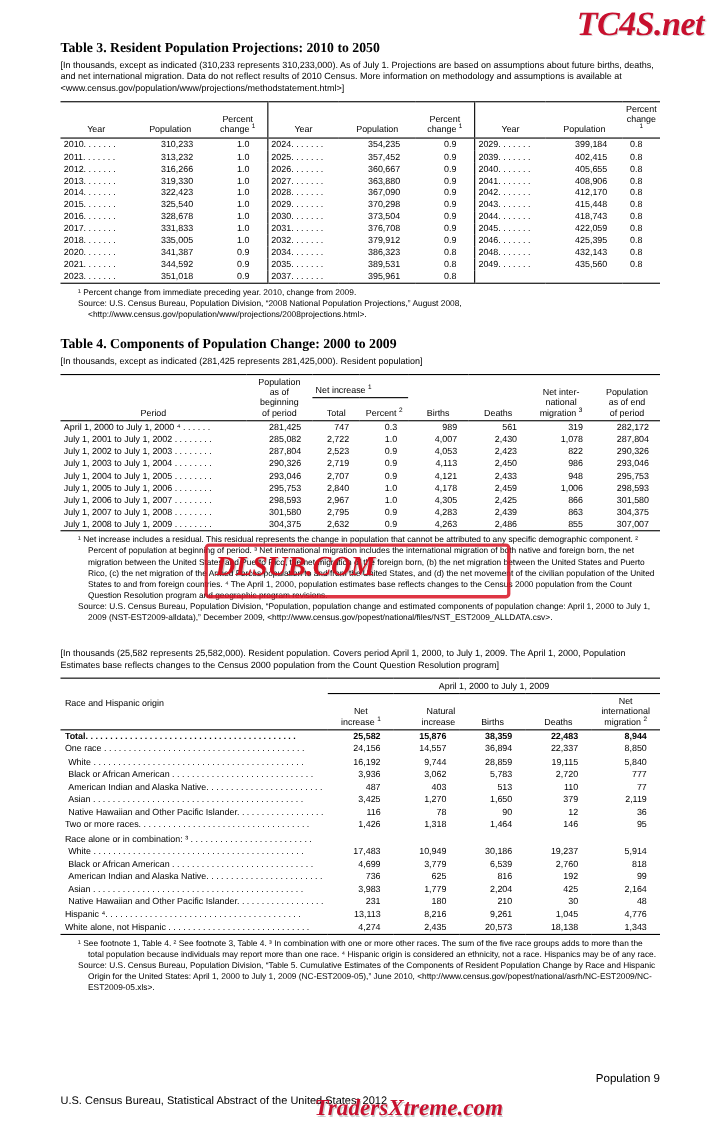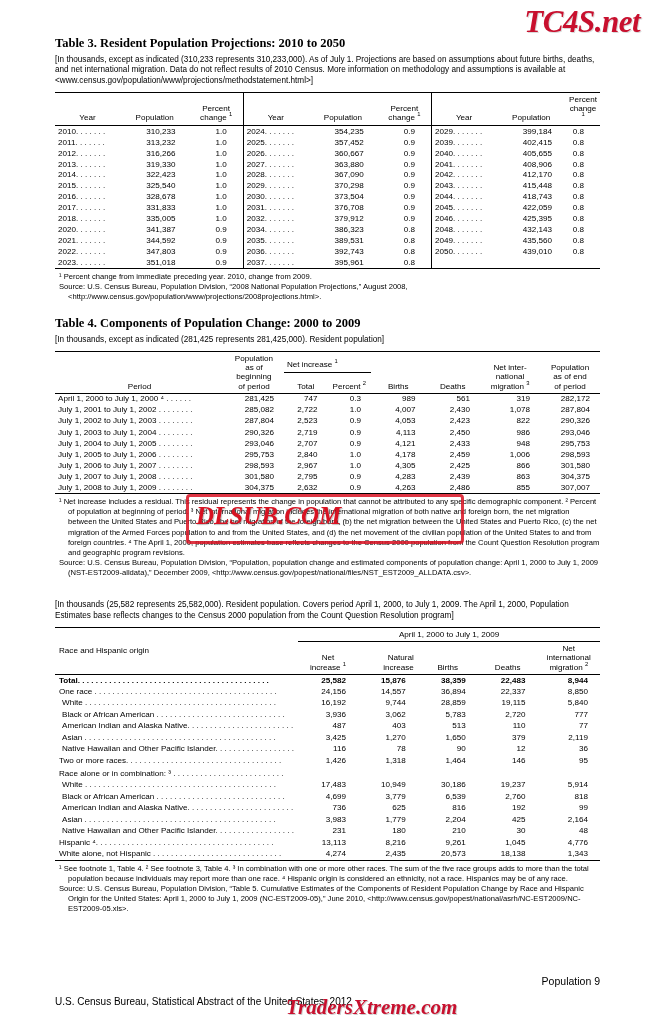--- a/index.html
+++ b/index.html
@@ -85,21 +85,21 @@
   }
   .headnote {
     font-size: 8.2px;
     line-height: 1.32;
     margin: 0 0 5px 0;
     font-family: "Liberation Sans", sans-serif;
   }
   .footnotes {
     font-size: 7.6px;
     line-height: 1.33;
-    margin: 3px 0 0 4px;
+    margin: 3px 0 0 16px;
     font-family: "Liberation Sans", sans-serif;
   }
   .footnotes .indent {
     padding-left: 9px;
     text-indent: -9px;
     display: block;
   }
   .source {
     font-size: 7.6px;
     line-height: 1.33;
@@ -314,31 +314,20 @@
           </tr>
           <tr>
             <td class="yr">2021. . . . . . .</td>
             <td class="num">344,592</td>
             <td class="pct">0.9</td>
             <td class="yr vline">2035. . . . . . .</td>
             <td class="num">389,531</td>
             <td class="pct">0.8</td>
             <td class="yr vline">2049. . . . . . .</td>
             <td class="num">435,560</td>
-            <td class="pct">0.8</td>
-          </tr>
-          <tr>
-            <td class="yr">2022. . . . . . .</td>
-            <td class="num">347,803</td>
-            <td class="pct">0.9</td>
-            <td class="yr vline">2036. . . . . . .</td>
-            <td class="num">392,743</td>
-            <td class="pct">0.8</td>
-            <td class="yr vline">2050. . . . . . .</td>
-            <td class="num">439,010</td>
             <td class="pct">0.8</td>
           </tr>
           <tr>
             <td class="yr" style="border-bottom: 1px solid rgb(0, 0, 0);">2023. . . . . . .</td>
             <td class="num" style="border-bottom: 1px solid rgb(0, 0, 0);">351,018</td>
             <td class="pct" style="border-bottom: 1px solid rgb(0, 0, 0);">0.9</td>
             <td class="yr vline" style="border-bottom: 1px solid rgb(0, 0, 0);">2037. . . . . . .</td>
             <td class="num" style="border-bottom: 1px solid rgb(0, 0, 0);">395,961</td>
             <td class="pct" style="border-bottom: 1px solid rgb(0, 0, 0);">0.8</td>
             <td class="yr vline" style="border-bottom: 1px solid rgb(0, 0, 0);"></td>

